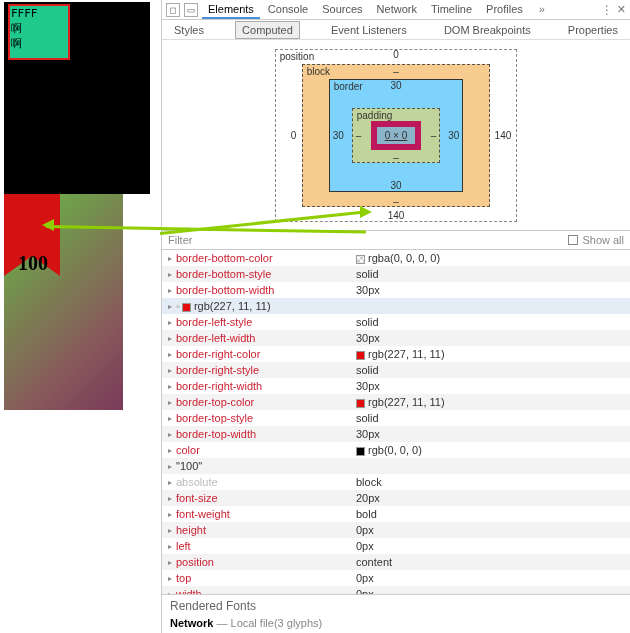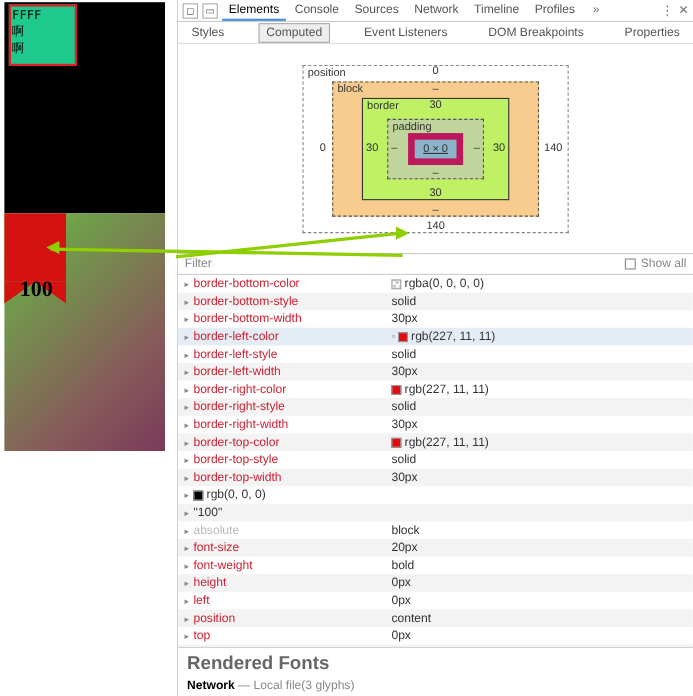--- a/index.html
+++ b/index.html
@@ -5,21 +5,21 @@
 * { box-sizing: border-box; margin: 0; padding: 0; font-family: Arial, sans-serif; }
 body { width: 630px; height: 633px; background: #fff; overflow: hidden; position: relative; }
 
 .container { display: flex; width: 100%; height: 100%; }
 .left-pane { width: 162px; height: 100%; background: #fff; position: relative; border-right: 1px solid #ccc; }
 .left-inner { position: absolute; left: 4px; top: 2px; width: 146px; height: 408px; }
 .black-area { width: 146px; height: 192px; background: #000; position: relative; }
 .red-box { position: absolute; left: 4px; top: 2px; width: 62px; height: 56px; border: 2px solid #e02020; background: #1fc98e; }
 .red-box .t { font-size: 11px; font-family: monospace; color: #000; line-height: 1.2; padding: 1px; }
 
-.grad-area { position: relative; width: 146px; height: 216px; background: linear-gradient(135deg, #9bbf55 0%, #6fa04a 20%, #875a5a 70%, #7a3a5a 100%); text-decoration: underline; }
+.grad-area { position: relative; width: 119px; height: 216px; background: linear-gradient(135deg, #9bbf55 0%, #6fa04a 20%, #875a5a 70%, #7a3a5a 100%); text-decoration: underline; }
 
 .ribbon { position: absolute; left: 0; top: 0; width: 56px; height: 62px; background: #d41212; }
 .ribbon::after { content: ""; position: absolute; left: 0; bottom: -20px; width: 0; height: 0; border-left: 28px solid #d41212; border-right: 28px solid #d41212; border-bottom: 20px solid transparent; }
 .badge100 { position: absolute; left: 14px; top: 58px; font-size: 20px; font-weight: bold; color: #000; font-family: "Times New Roman", serif; }
 
 .right-pane { flex: 1; display: flex; flex-direction: column; background: #fff; position: relative; }
 
 .toolbar { height: 20px; border-bottom: 1px solid #ccc; display: flex; align-items: center; padding: 0 4px; gap: 4px; font-size: 11px; color: #555; }
 .toolbar .ico { width: 14px; height: 14px; display: inline-flex; align-items: center; justify-content: center; border: 1px solid #aaa; font-size: 9px; color: #666; }
 .tabs-main { display: flex; gap: 2px; font-size: 11px; }
@@ -28,21 +28,21 @@
 .toolbar .more { margin-left: 2px; color: #777; }
 .toolbar .right-ico { margin-left: auto; display: flex; gap: 4px; }
 
 .subtabs { height: 20px; border-bottom: 1px solid #ddd; display: flex; align-items: center; padding: 0 6px; font-size: 11px; color: #555; gap: 2px; justify-content: space-between; }
 .subtabs span { padding: 2px 6px; cursor: default; }
 .subtabs .active { border: 1px solid #aaa; background: #eee; }
 
 .boxmodel { height: 190px; display: flex; align-items: center; justify-content: center; background: #fff; position: relative; }
 .bm-position { border: 1px dashed #888; padding: 14px 26px 14px 26px; position: relative; font-size: 10px; color: #333; }
 .bm-margin { background: #f8cc8f; border: 1px dashed #555; padding: 14px 26px; position: relative; }
-.bm-border { background: #bef264; border: 1px solid #333; padding: 18px 22px; position: relative; }
+.bm-border { background: #7dd3fc; border: 1px solid #333; padding: 28px 22px; position: relative; }
 .bm-padding { background: #c0d59b; border: 1px dashed #555; padding: 12px 18px; position: relative; text-decoration: underline; }
 .bm-content { background: #8bb3c9; border: 6px solid #be185d; padding: 3px 8px; font-size: 10px; color: #333; text-align: center; }
 .bm-lbl { position: absolute; top: 1px; left: 4px; font-size: 10px; }
 .bm-v { position: absolute; font-size: 10px; }
 
 .filter-row { height: 20px; border-top: 1px solid #ccc; border-bottom: 1px solid #ccc; display: flex; align-items: center; padding: 0 6px; font-size: 11px; color: #888; }
 .filter-row .filterlabel { flex: 0 0 auto; }
 .filter-row .space { flex: 1; }
 .filter-row .cb { width: 10px; height: 10px; border: 1px solid #888; margin-right: 4px; }
 
@@ -50,21 +50,21 @@
 .prow { display: flex; align-items: center; height: 16px; padding: 0 6px; }
 .prow:nth-child(even) { background: #f3f3f3; }
 .prow.sel { background: #e4ecf5; }
 .tri { width: 8px; color: #888; font-size: 8px; }
 .key { color: #c23; min-width: 180px; display: inline-block; }
 .key.gray { color: #bbb; }
 .val { color: #333; }
 .swatch { display: inline-block; width: 9px; height: 9px; margin-right: 3px; vertical-align: middle; border: 1px solid #999; }
 .dotmark { color: #888; margin-right: 2px; }
 .rendered { border-top: 1px solid #ccc; padding: 4px 8px; font-size: 11px; color: #555; }
-.rendered .h { font-size: 17px; color: #666; margin-bottom: 4px; font-weight: bold; }
+.rendered .h { font-size: 12px; color: #666; margin-bottom: 4px; }
 .rendered .f { font-size: 11px; color: #000; }
 .rendered .f b { font-weight: bold; }
 .rendered .f .sub { color: #888; }
 
 
 .arrow-line { position: absolute; background: #8fce00; height: 3px; transform-origin: left center; z-index: 50; }
 .arrow-head { position: absolute; width: 0; height: 0; border-top: 6px solid transparent; border-bottom: 6px solid transparent; z-index: 51; }
 </style>
 </head>
 <body>
@@ -160,21 +160,20 @@
           <span class="key">border-bottom-style</span>
           <span class="val"><span>solid</span></span>
         </div>
         <div class="prow">
           <span class="tri">▸</span>
           <span class="key">border-bottom-width</span>
           <span class="val"><span>30px</span></span>
         </div>
         <div class="prow sel">
           <span class="tri">▸</span>
-          <span class="key">border-left-color</span>
           <span class="val"><span class="dotmark">◦</span><span class="swatch" style="background:#e30b0b;"></span><span>rgb(227, 11, 11)</span></span>
         </div>
         <div class="prow">
           <span class="tri">▸</span>
           <span class="key">border-left-style</span>
           <span class="val"><span>solid</span></span>
         </div>
         <div class="prow">
           <span class="tri">▸</span>
           <span class="key">border-left-width</span>
@@ -205,20 +204,21 @@
           <span class="key">border-top-style</span>
           <span class="val"><span>solid</span></span>
         </div>
         <div class="prow">
           <span class="tri">▸</span>
           <span class="key">border-top-width</span>
           <span class="val"><span>30px</span></span>
         </div>
         <div class="prow">
           <span class="tri">▸</span>
+          <span class="key">color</span>
           <span class="val"><span class="swatch" style="background:#000000;"></span><span>rgb(0, 0, 0)</span></span>
         </div>
         <div class="prow">
           <span class="tri">▸</span>
           <span class="val"><span>"100"</span></span>
         </div>
         <div class="prow">
           <span class="tri">▸</span>
           <span class="key gray">absolute</span>
           <span class="val"><span>block</span></span>

